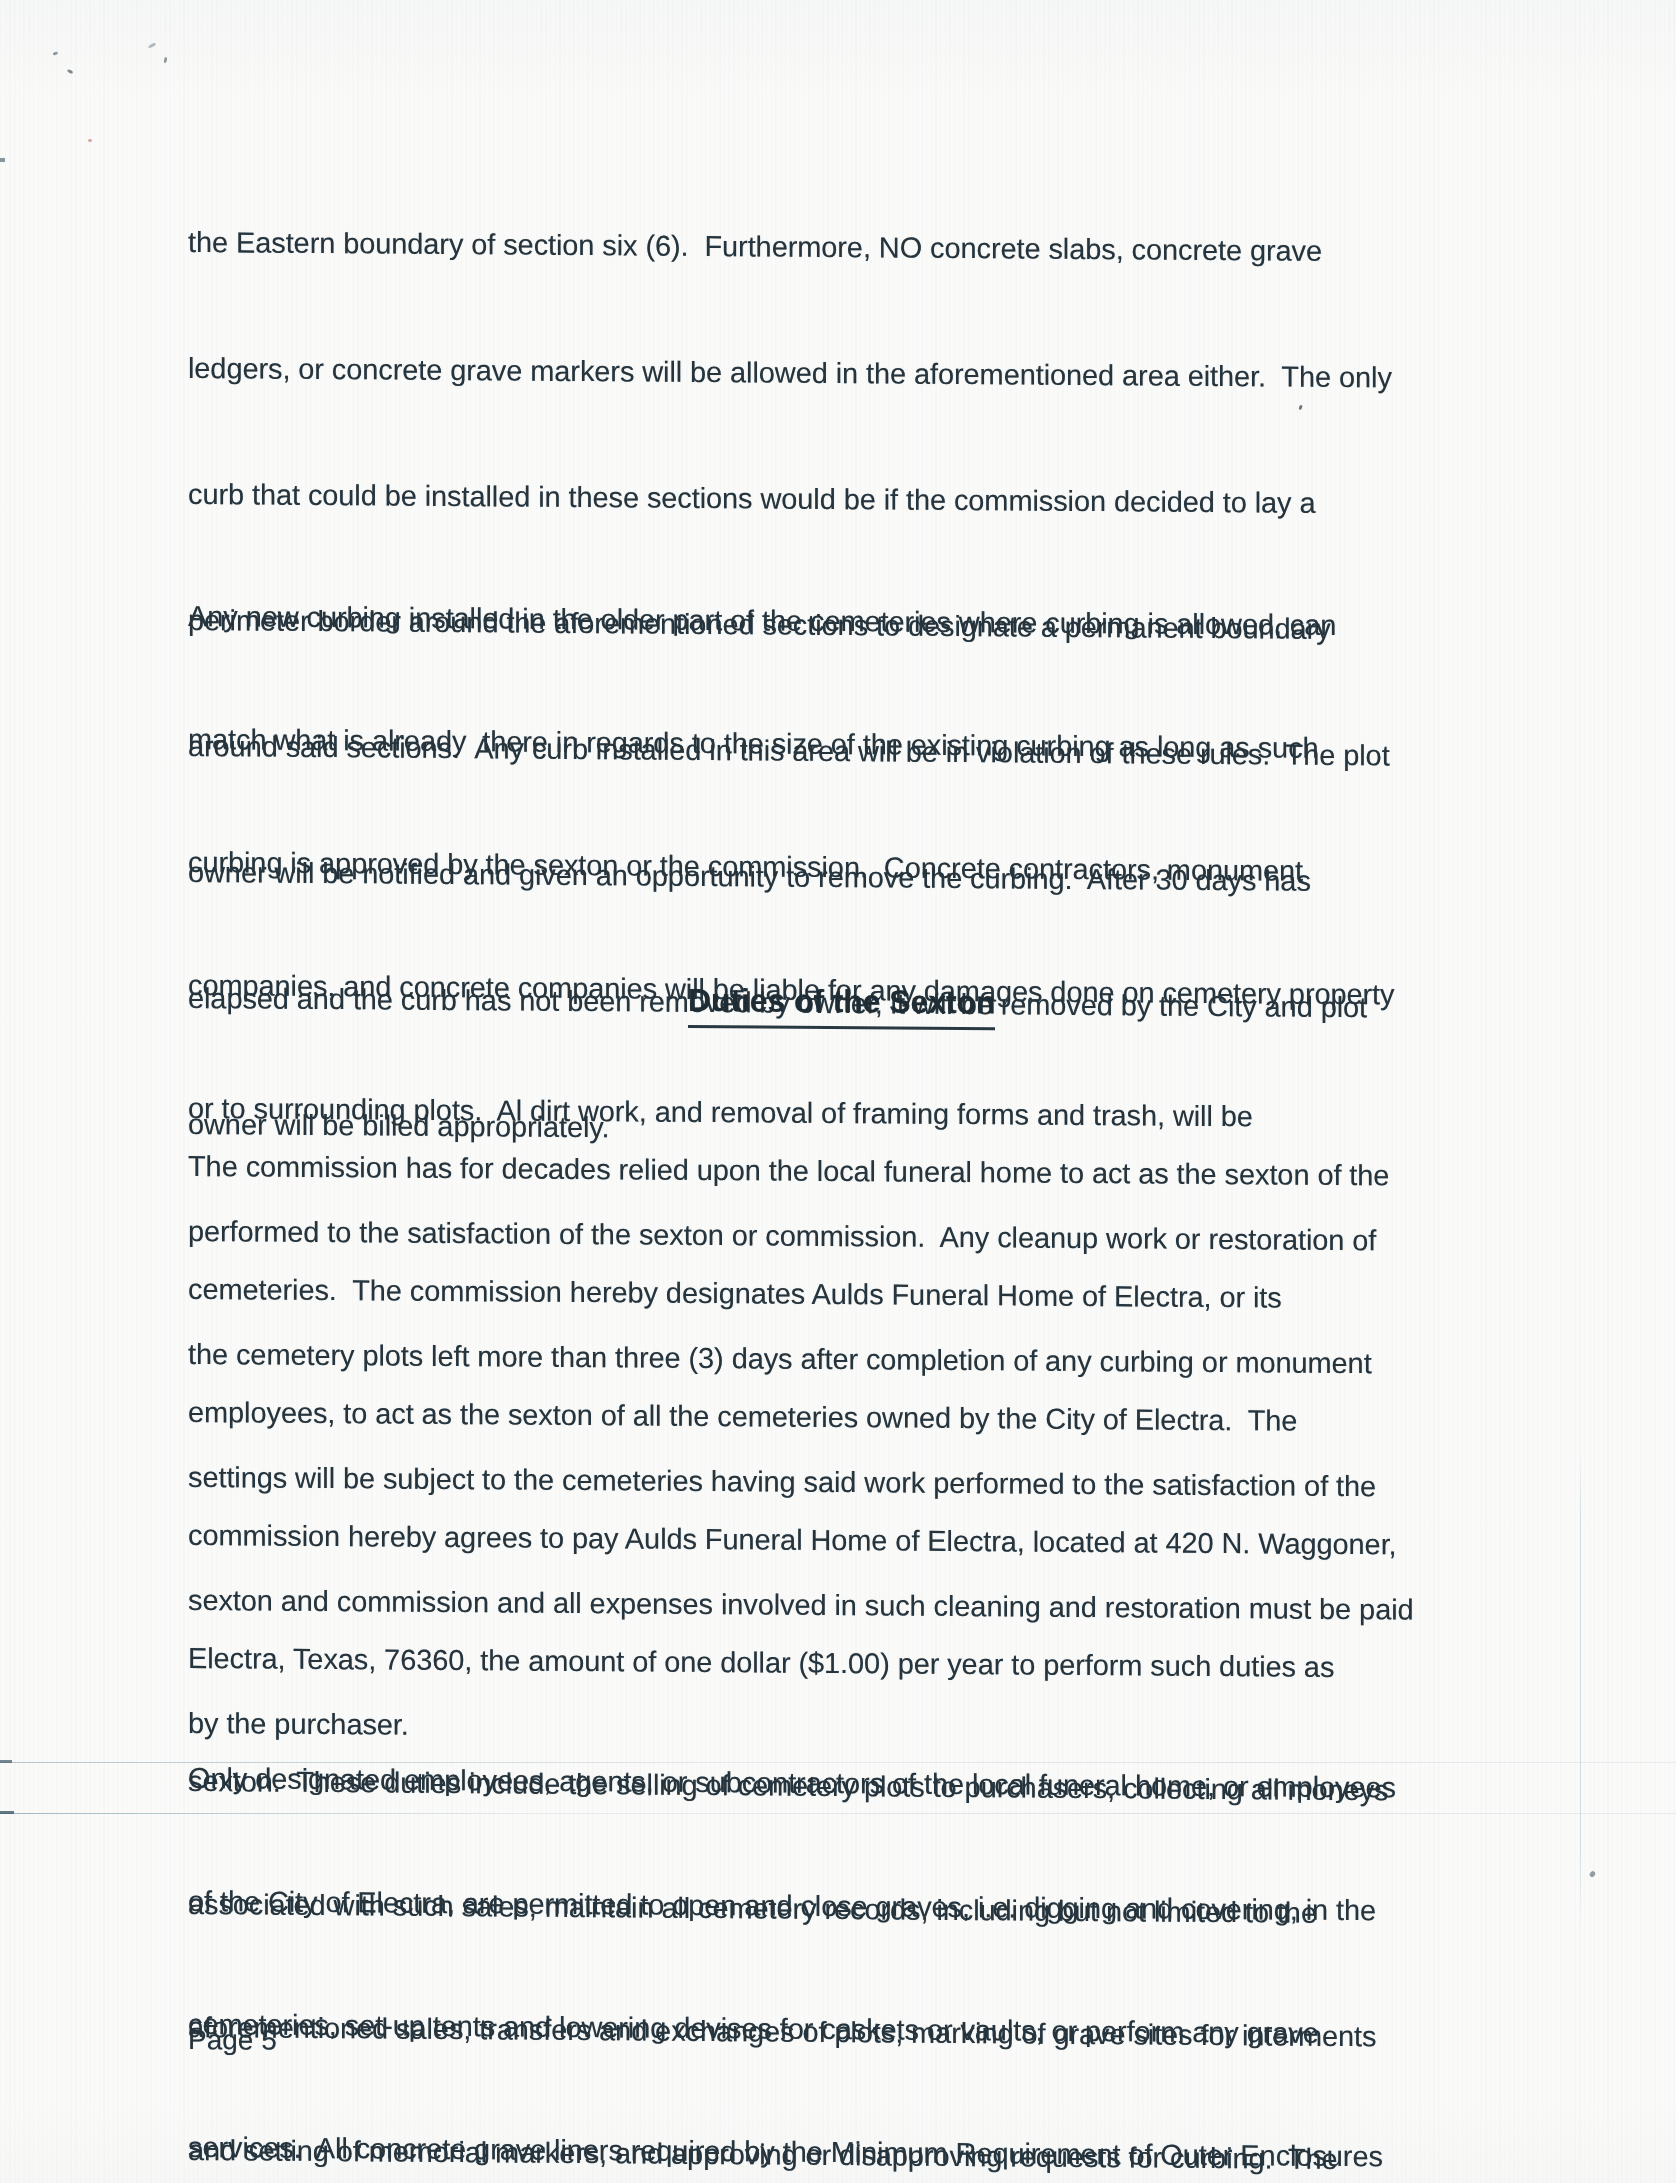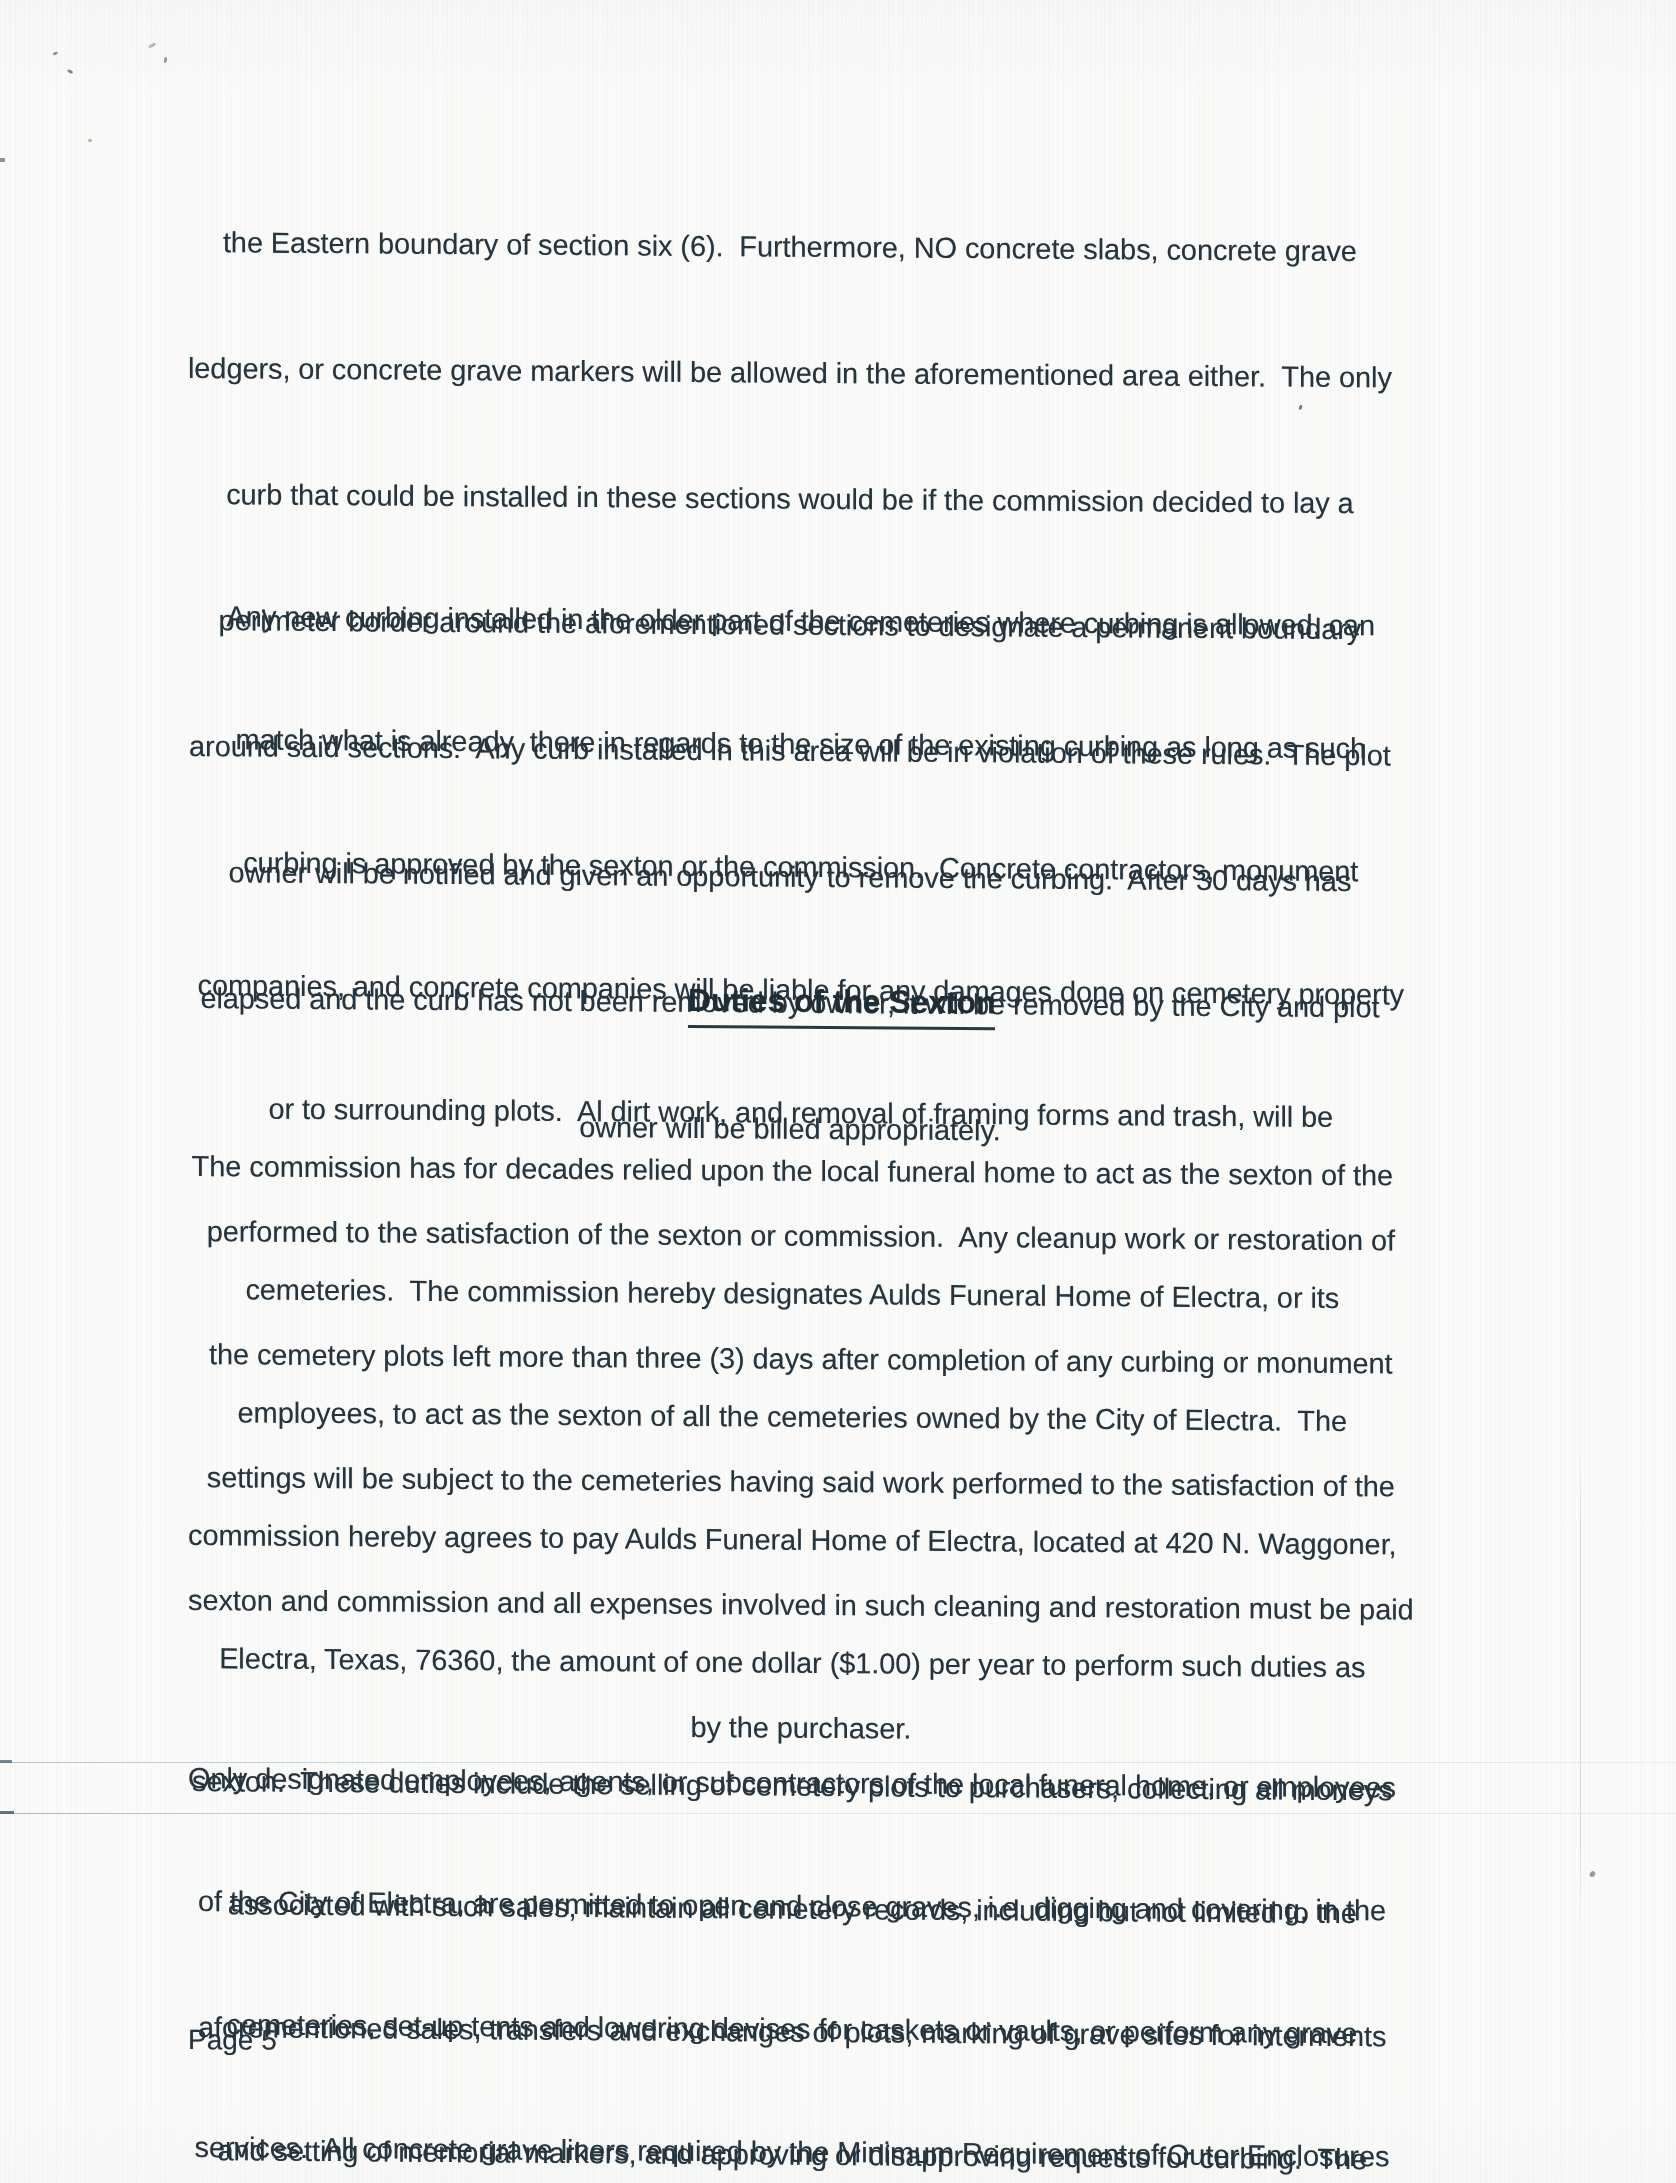--- a/index.html
+++ b/index.html
@@ -7,21 +7,20 @@
     padding: 0;
     background: #e8e8e6;
   }
   .page {
     position: relative;
     width: 1676px;
     height: 2183px;
     background: #fafaf8;
     overflow: hidden;
     font-family: "Liberation Sans", "DejaVu Sans", sans-serif;
-    text-align: center;
   }
   
   .page::before {
     content: "";
     position: absolute;
     inset: 0;
     background:
       repeating-linear-gradient(90deg,
         rgba(210,222,228,0.10) 0px, rgba(210,222,228,0.10) 1.4px,
         rgba(255,255,255,0) 1.4px, rgba(255,255,255,0) 4.7px),

